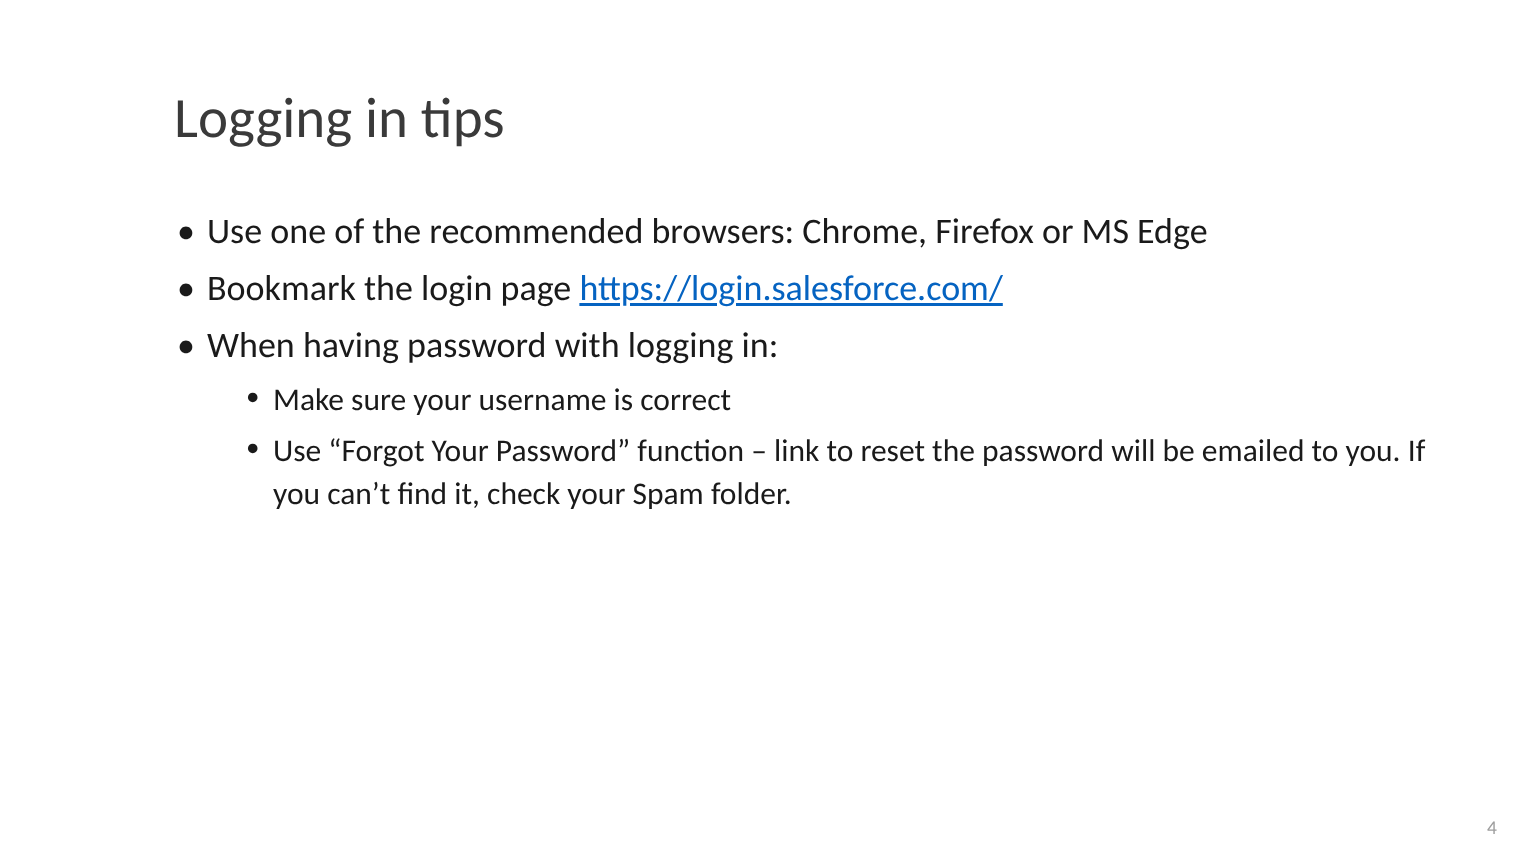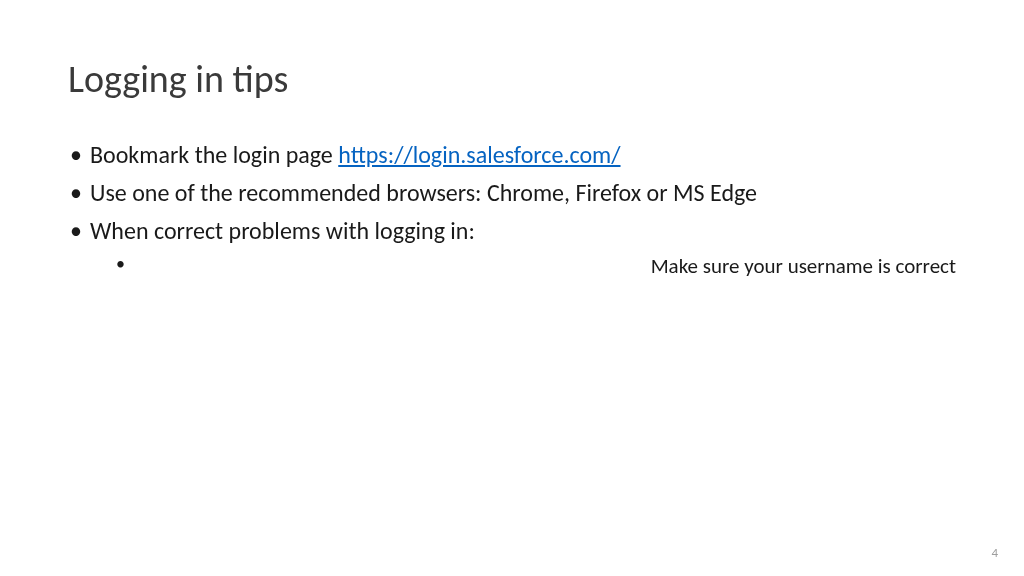--- a/index.html
+++ b/index.html
@@ -5,21 +5,22 @@
     * { margin: 0; padding: 0; box-sizing: border-box; }
     body {
       width: 1024px;
       height: 576px;
       background: #ffffff;
       font-family: "Segoe UI", Calibri, Arial, sans-serif;
       position: relative;
       overflow: hidden;
     }
     .slide {
-      padding: 56px 68px 40px 68px;
+      padding: 56px 68px 40px 92px;
+      margin-left: 24px;
     }
     .title {
       font-size: 38px;
       font-weight: 400;
       color: #3a3a3a;
       margin-bottom: 36px;
     }
     ul.main-list {
       list-style: none;
       padding-left: 0;
@@ -36,21 +37,20 @@
       content: "•";
       position: absolute;
       left: 2px;
       top: 0;
       color: #1a1a1a;
     }
     ul.sub-list {
       list-style: none;
       padding-left: 0;
       margin-top: 4px;
-      text-align: right;
     }
     ul.sub-list > li {
       font-size: 21px;
       color: #1a1a1a;
       line-height: 1.4;
       margin-bottom: 4px;
       padding-left: 44px;
       position: relative;
     }
     ul.sub-list > li::before {
@@ -73,26 +73,27 @@
       color: #9e9e9e;
     }
   </style>
 </head>
 <body>
 
 <div class="slide">
   <h1 class="title">Logging in tips</h1>
 
   <ul class="main-list">
+    <li>Use one of the recommended browsers: Chrome, Firefox or MS Edge</li>
     <li>
       <span>Bookmark the login page </span><a class="link" href="#">https://login.salesforce.com/</a>
     </li>
-    <li>Use one of the recommended browsers: Chrome, Firefox or MS Edge</li>
     <li>
-      <span>When correct problems with logging in:</span>
+      <span>When having password with logging in:</span>
       <ul class="sub-list">
         <li>Make sure your username is correct</li>
+        <li>Use “Forgot Your Password” function – link to reset the password will be emailed to you. If you can’t find it, check your Spam folder.</li>
       </ul>
     </li>
   </ul>
 </div>
 
 <div class="page-number">4</div>
 
 </body></html>

